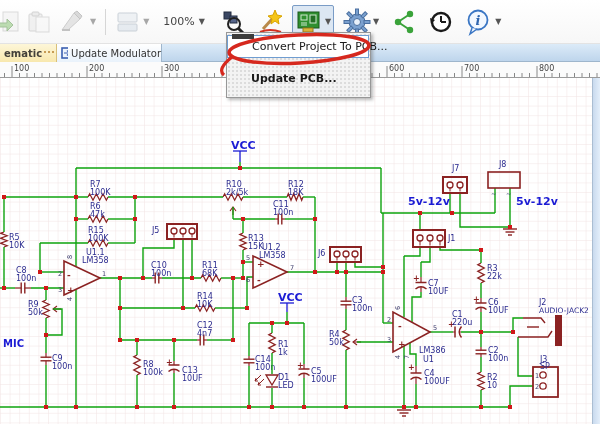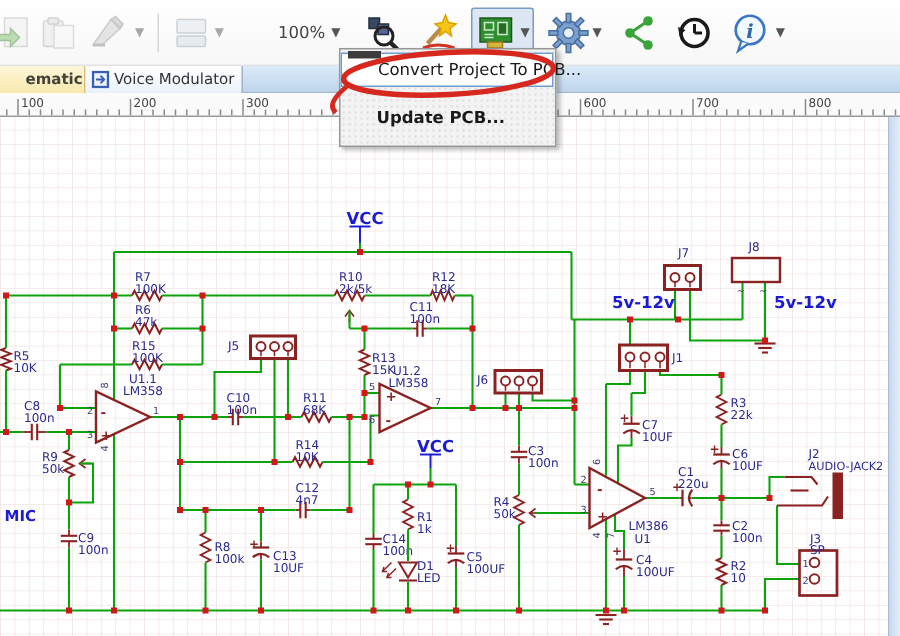--- a/index.html
+++ b/index.html
@@ -10,29 +10,29 @@
   
   .toolbar { position:absolute; left:0; top:0; width:600px; height:44px;
     background:linear-gradient(#ffffff,#f7f7f7); border-bottom:1px solid #e3e3e3;
     display:flex; align-items:center; }
   .tbtn { height:34px; display:flex; align-items:center; justify-content:center;
     padding:0 2px; border:1px solid transparent; border-radius:2px; }
   .tbtn.disabled { opacity:.5; }
   .tbtn.pressed { background:#dce7f3; border:1px solid #7a9cc6; }
   .caret { font-size:8px; color:#555; margin-left:2px; }
   .tsep { width:1px; height:26px; background:#d6d6d6; margin:0 6px; }
-  .zoomlabel { font-size:11px; color:#444; padding:0 2px;margin-left:22px; }
+  .zoomlabel { font-size:11px; color:#444; padding:0 2px; }
 
   
   .tabbar { position:absolute; left:0; top:44px; width:600px; height:18px;
     background:linear-gradient(#dcebf8,#bed5ec); border-bottom:1px solid #9fb6cc;
     display:flex; }
   .tab { height:18px; display:flex; align-items:center; font-size:10px; color:#333; }
   .tab.active { width:57px; background:linear-gradient(#fdf6d8,#f8e8ae);
-    border-right:1px solid #d8c07a; padding-left:17px; font-weight:bold; color:#44413a;
+    border-right:1px solid #d8c07a; padding-left:4px; font-weight:bold; color:#44413a;
     overflow:hidden; white-space:nowrap; }
   .leader { flex:1; border-bottom:2px dotted #c79c55; margin:0 2px 3px 2px; }
   .tab.doc { width:105px; background:linear-gradient(#ffffff,#e9f2fb);
     border-right:1px solid #9fb6cc; padding-left:4px; gap:3px; white-space:nowrap; }
 
   
   .ruler { position:absolute; left:0; top:62px; width:600px; height:16px;
     background:#fbfbfb; border-bottom:1px solid #9a9a9a;text-align:center; }
 
   
@@ -166,21 +166,21 @@
   <div class="tabbar">
     <div class="tab active">
       <span>ematic</span>
       <span class="leader"></span>
     </div>
     <div class="tab doc">
       <svg width="12" height="12">
         <rect x="1" y="1" width="10" height="10" fill="#eef4fc" stroke="#3b5fb0" stroke-width="1.6"></rect>
         <path d="M3,6 L8,6 M6,3.5 L8.5,6 L6,8.5" stroke="#3b5fb0" stroke-width="1.2" fill="none"></path>
       </svg>
-      <span>Voice Modulator</span>
+      <span>Update Modulator</span>
     </div>
   </div>
 
   <div class="ruler">
     <svg id="ruler-svg" width="600" height="15">
         <line x1="4.5" x2="4.5" y1="11" y2="15" stroke="#888" stroke-width="1"></line>
         <line x1="12" x2="12" y1="4" y2="15" stroke="#888" stroke-width="1"></line>
         <line x1="19.5" x2="19.5" y1="11" y2="15" stroke="#888" stroke-width="1"></line>
         <line x1="27" x2="27" y1="11" y2="15" stroke="#888" stroke-width="1"></line>
         <line x1="34.5" x2="34.5" y1="11" y2="15" stroke="#888" stroke-width="1"></line>

